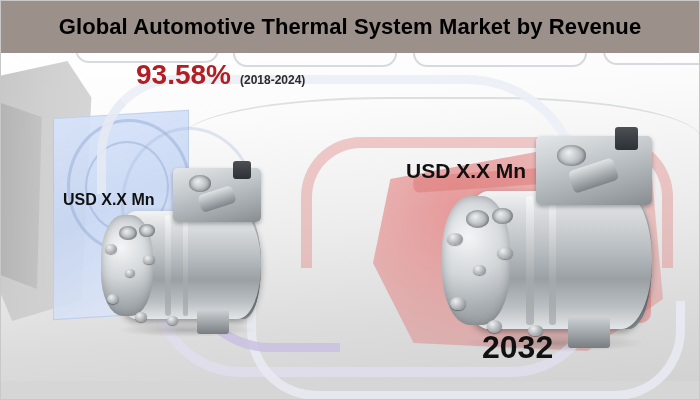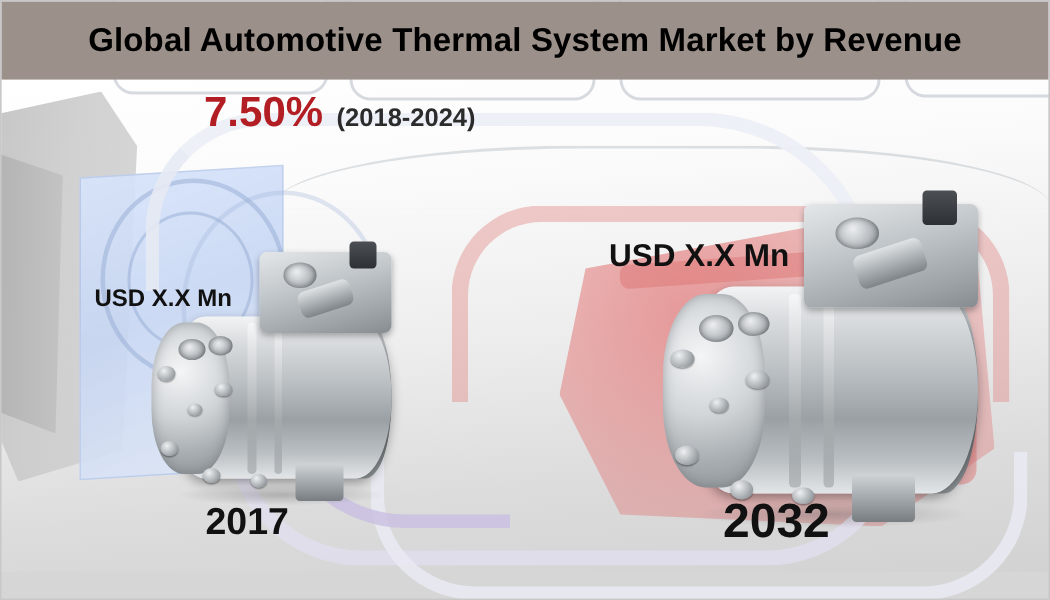--- a/index.html
+++ b/index.html
@@ -224,21 +224,21 @@
   }
 
   
   .cagr-row {
     position: absolute; left: 135px; top: 58px;
     display: flex; align-items: baseline; gap: 9px;
     white-space: nowrap;
   }
   .cagr-label { font-size: 25px; font-weight: bold; color: #2b2b2b; }
   .cagr-value { font-size: 28px; font-weight: bold; color: #b21e23; }
-  .cagr-period { font-size: 17px; font-weight: bold; color: #2b2b2b; }
+  .cagr-period { font-size: 12px; font-weight: bold; color: #2b2b2b; }
 
   .val-2017 {
     position: absolute; left: 62px; top: 190px;
     font-size: 16px; font-weight: bold; color: #111111; white-space: nowrap;
   }
   .val-2024 {
     position: absolute; left: 405px; top: 158px;
     font-size: 21px; font-weight: bold; color: #111111; white-space: nowrap;
   }
   .year-2017 {
@@ -327,23 +327,22 @@
     <div class="bolt" style="left:29%; top:52%; width:6%; height:5.5%;"></div>
     <div class="bolt" style="left:20%; top:60%; width:5%; height:4.5%;"></div>
     <div class="bolt" style="left:41%; top:86%; width:5.5%; height:5%;"></div>
   </div>
 
   <div class="title-bar">
     <div class="title-text">Global Automotive Thermal System Market by Revenue</div>
   </div>
 
   <div class="cagr-row">
-    <span class="cagr-value">7.50%</span>
+    <span class="cagr-value">93.58%</span>
     <span class="cagr-period">(2018-2024)</span>
   </div>
 
   <div class="val-2017">USD X.X Mn</div>
   <div class="val-2024">USD X.X Mn</div>
-  <div class="year-2017">2017</div>
   <div class="year-2024">2032</div>
 
 
 </div>
 
 </body></html>

